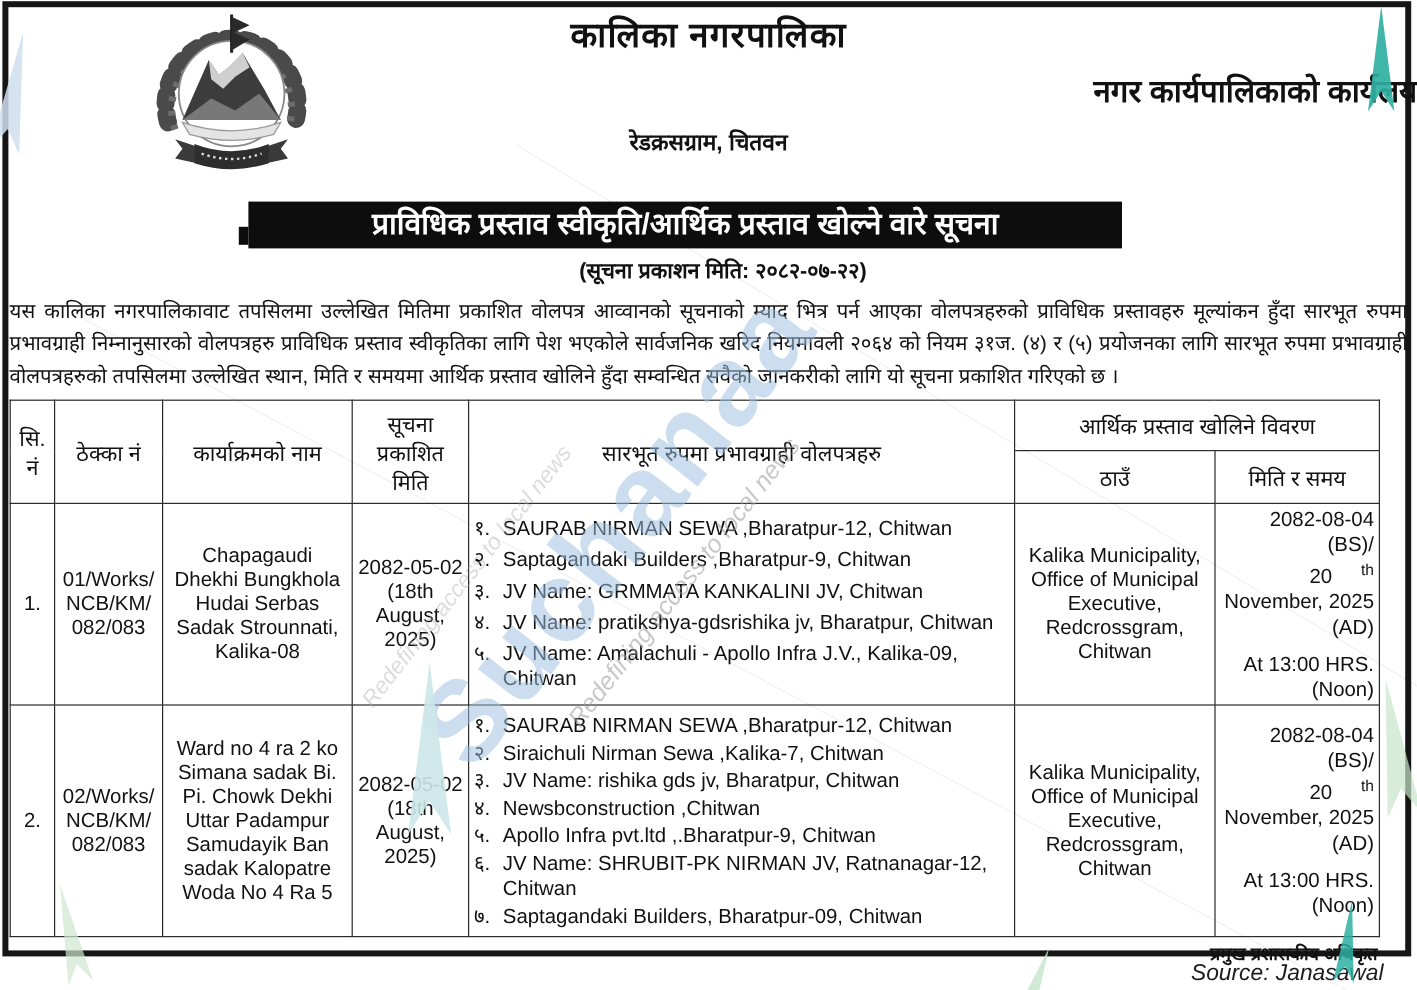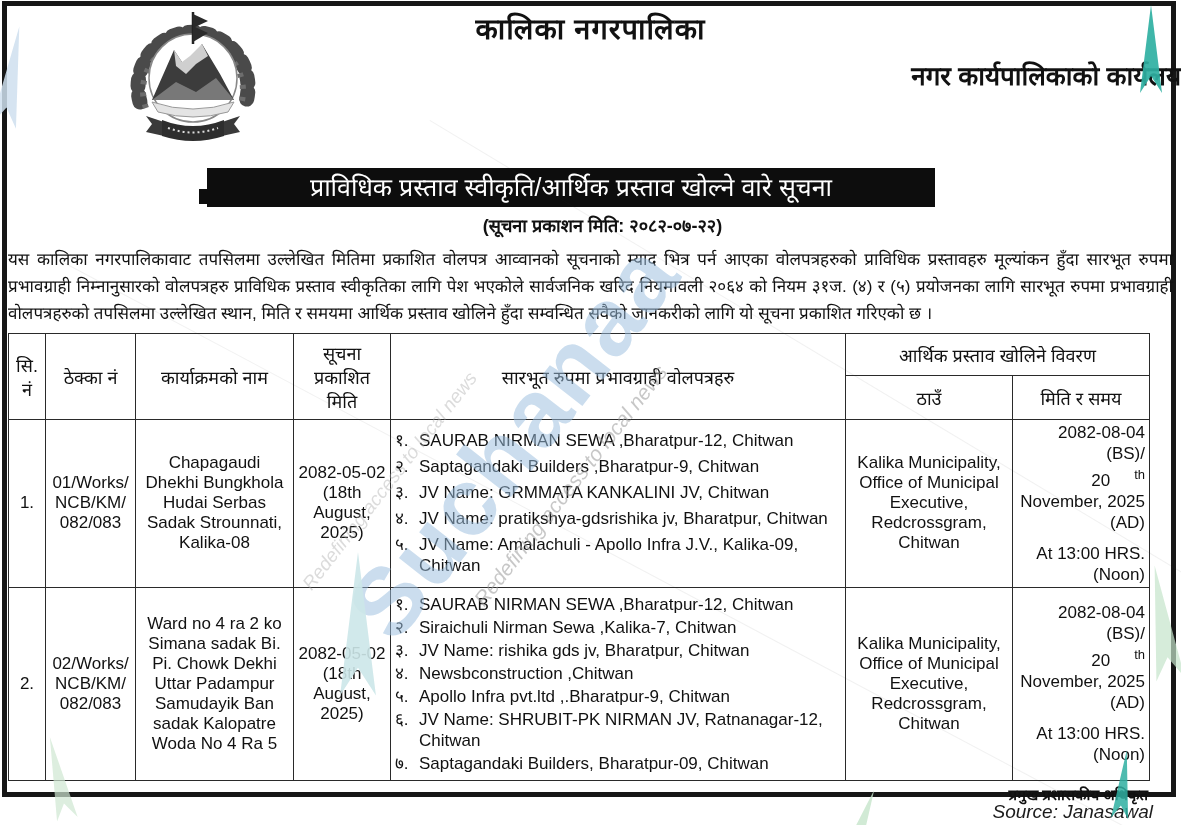--- a/index.html
+++ b/index.html
@@ -44,21 +44,21 @@
   .office { font-size:26px; font-weight:bold; margin-top:10px;text-align:right; }
   .addr1  { font-size:19px; font-weight:bold; margin-top:12px; }
   .addr2  { font-size:19px; font-weight:bold; margin-top:10px; }
 
   .logo { position:absolute; left:116px; top:4px; width:154px; height:156px; z-index:3; }
 
   
   .banner {
     position:absolute; left:207px; top:168px; width:728px; height:39px; z-index:3;
     background:#0d0d0d; color:#fff; text-align:center;
-    font-size:25px; font-weight:normal; line-height:39px;
+    font-size:25px; font-weight:bold; line-height:39px;
   }
   .banner-notch { position:absolute; left:199px; top:189px; width:8px; height:15px; background:#0d0d0d; z-index:3; }
   .pubdate {
     position:absolute; left:12px; top:213px; width:100%; text-align:center;
     font-size:18px; font-weight:bold; z-index:3;
   }
 
   
   .intro {
     position:absolute; left:8px; top:246px; width:1165px; z-index:3;
@@ -143,20 +143,21 @@
   <polygon points="77,22 92,29 77,38" fill="#2a2a2a"></polygon>
   <path d="M30,112 L48,118 L48,132 L30,128 L36,120 Z" fill="#3a3a3a"></path>
   <path d="M124,112 L106,118 L106,132 L124,128 L118,120 Z" fill="#3a3a3a"></path>
   <path d="M46,116 Q77,128 108,116 L108,132 Q77,142 46,132 Z" fill="#2e2e2e"></path>
   <path d="M52,124 Q77,133 102,124" fill="none" stroke="#dddddd" stroke-width="2" stroke-dasharray="2 3"></path>
 </svg>
 
 <div class="header">
   <div class="muni">कालिका नगरपालिका</div>
   <div class="office">नगर कार्यपालिकाको कार्यलय</div>
+  <div class="addr1">रेडक्रसग्राम, चितवन</div>
 </div>
 
 <div class="banner-notch"></div>
 <div class="banner">प्राविधिक प्रस्ताव स्वीकृति/आर्थिक प्रस्ताव खोल्ने वारे सूचना</div>
 <div class="pubdate">(सूचना प्रकाशन मिति: २०८२-०७-२२)</div>
 
 <div class="intro">यस कालिका नगरपालिकावाट तपसिलमा उल्लेखित मितिमा प्रकाशित वोलपत्र आव्वानको सूचनाको म्याद भित्र पर्न आएका वोलपत्रहरुको प्राविधिक प्रस्तावहरु मूल्यांकन हुँदा सारभूत रुपमा प्रभावग्राही निम्नानुसारको वोलपत्रहरु प्राविधिक प्रस्ताव स्वीकृतिका लागि पेश भएकोले सार्वजनिक खरिद नियमावली २०६४ को नियम ३१ज. (४) र (५) प्रयोजनका  लागि सारभूत रुपमा प्रभावग्राही वोलपत्रहरुको तपसिलमा उल्लेखित स्थान, मिति र समयमा आर्थिक प्रस्ताव खोलिने हुँदा सम्वन्धित सवैको जानकरीको लागि यो  सूचना प्रकाशित गरिएको छ ।</div>
 
 <table class="notice">
   <colgroup>

